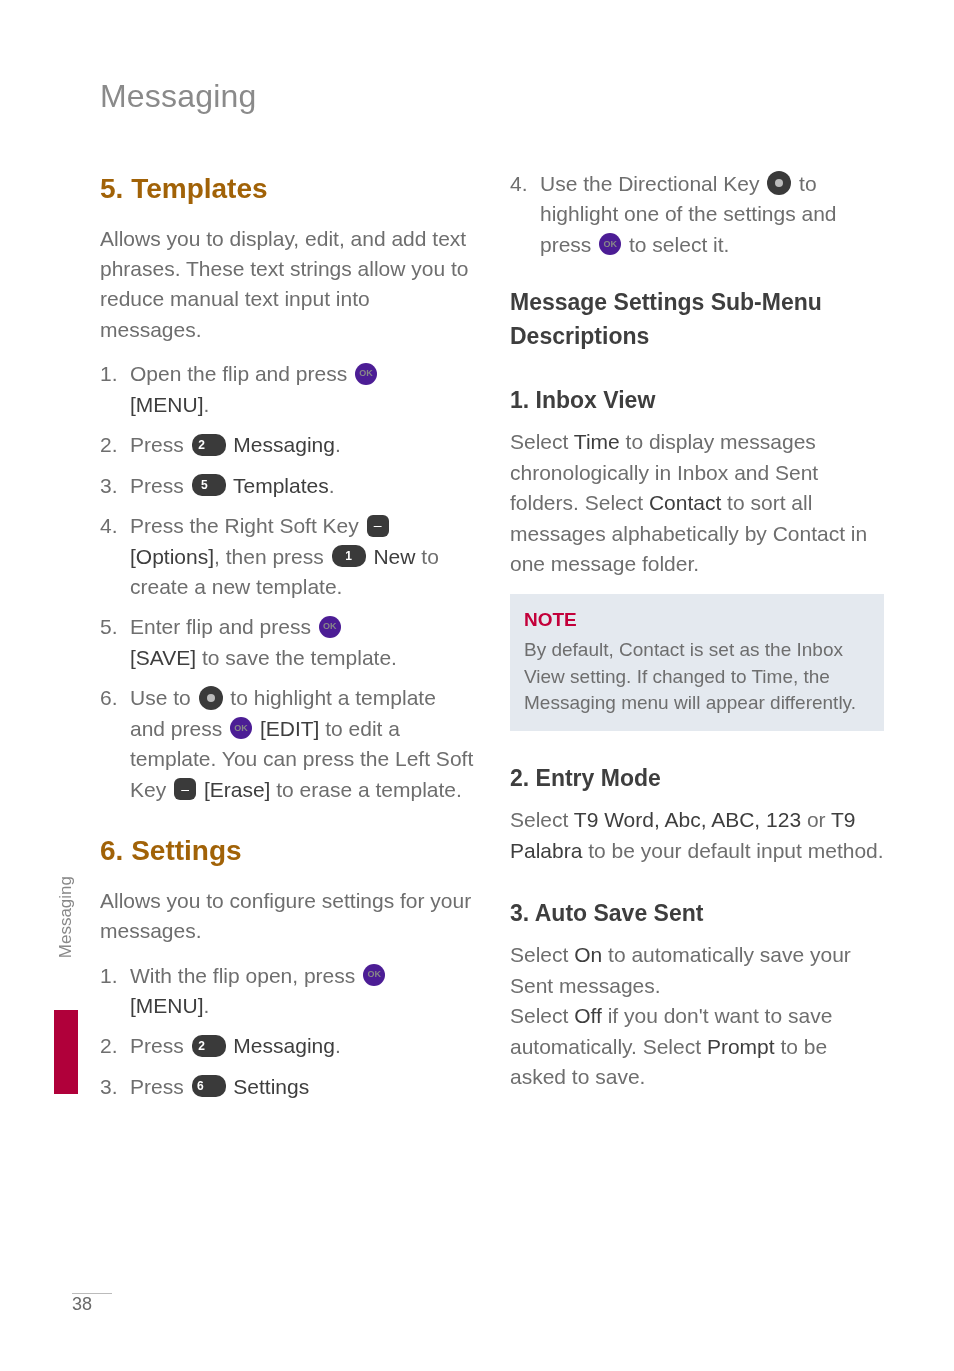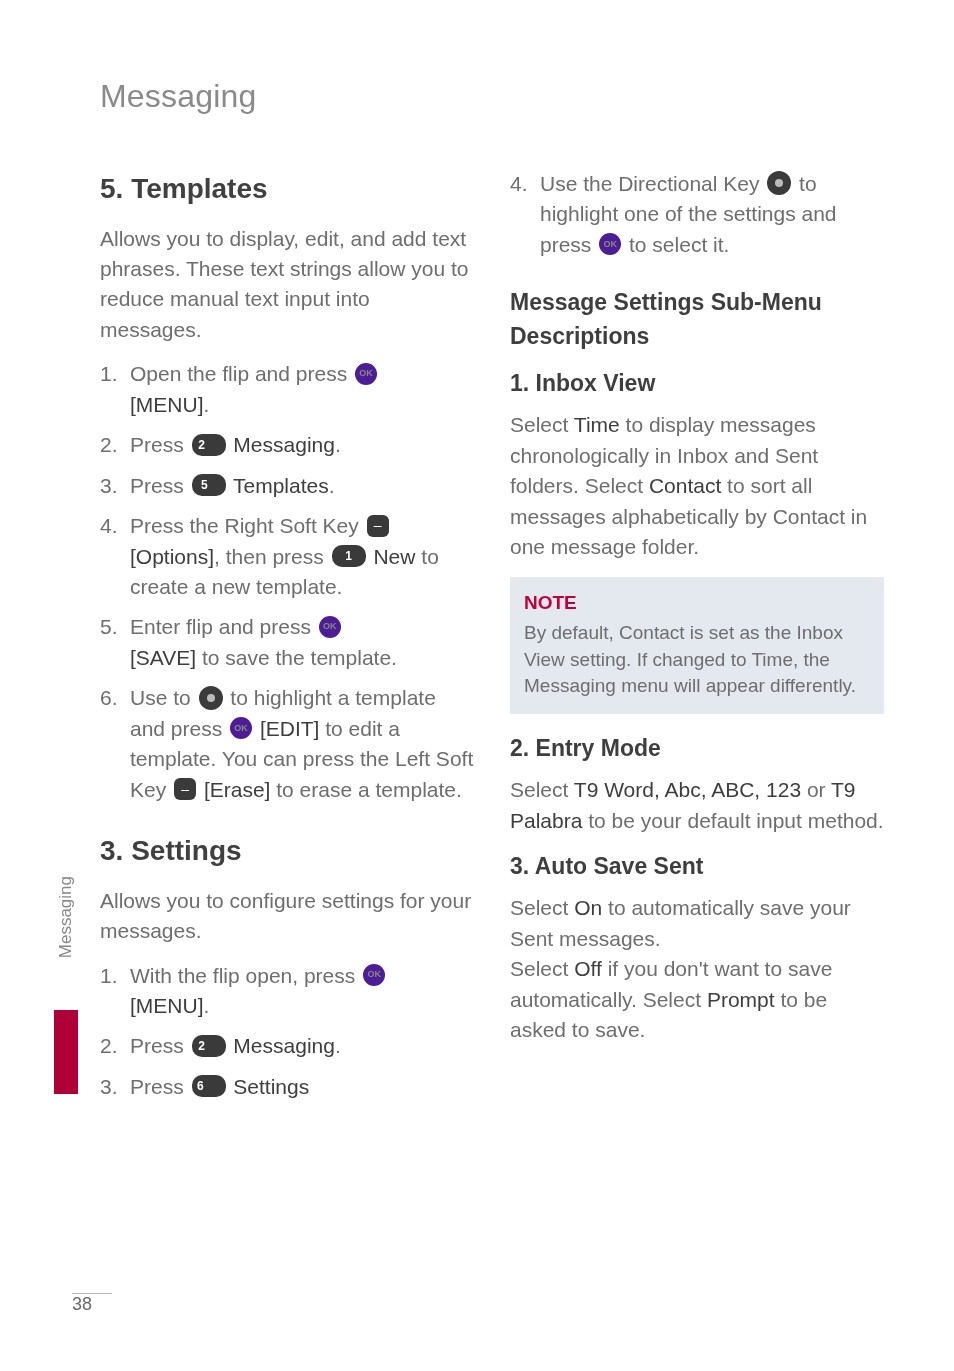--- a/index.html
+++ b/index.html
@@ -23,42 +23,42 @@
     display: flex;
     gap: 36px;
   }
   .col {
     width: 380px;
     font-size: 21px;
     line-height: 1.45;
     color: #6e6e6e;
   }
   .section-title {
-    color: #404040;
+    color: #a16207;
     font-size: 28px;
     font-weight: 700;
     margin-bottom: 14px;
   }
   .para { margin-bottom: 14px; }
   .list { list-style: none; margin-bottom: 26px; }
   .list li {
     display: flex;
     margin-bottom: 10px;
   }
   .list li .num {
     width: 30px;
     flex: 0 0 30px;
   }
   .list li .body { flex: 1; }
   .bold-dark { color: #3e3e3e; font-weight: 400; }
   .sub-heading {
     color: #3e3e3e;
     font-size: 23px;
     font-weight: 700;
-    margin-top: 14px;
+    margin-top: 31px;
     margin-bottom: 10px;
   }
   .sub-heading-top { margin-top: 0; }
   .note-box {
     background: #e4e9ef;
     padding: 12px 14px 14px 14px;
     margin: 14px 0 18px 0;
   }
   .note-title {
     color: #c3003a;
@@ -221,21 +221,21 @@
       </li>
       <li>
         <span class="num">6.</span>
         <span class="body">
           <span>Use to </span><span class="dir-key"></span><span> to highlight a template and press </span><span class="ok-key">OK</span><span class="bold-dark"> [EDIT]</span><span> to edit a template. You can press the Left Soft Key </span><span class="soft-key">–</span>
           <span class="bold-dark">[Erase]</span><span> to erase a template.</span>
         </span>
       </li>
     </ol>
 
-    <h2 class="section-title">3. Settings</h2>
+    <h2 class="section-title">6. Settings</h2>
     <p class="para">Allows you to configure settings for your messages.</p>
 
     <ol class="list">
       <li>
         <span class="num">1.</span>
         <span class="body">
           <span>With the flip open, press </span><span class="ok-key">OK</span>
           <br>
           <span class="bold-dark">[MENU]</span><span>.</span>
         </span>

